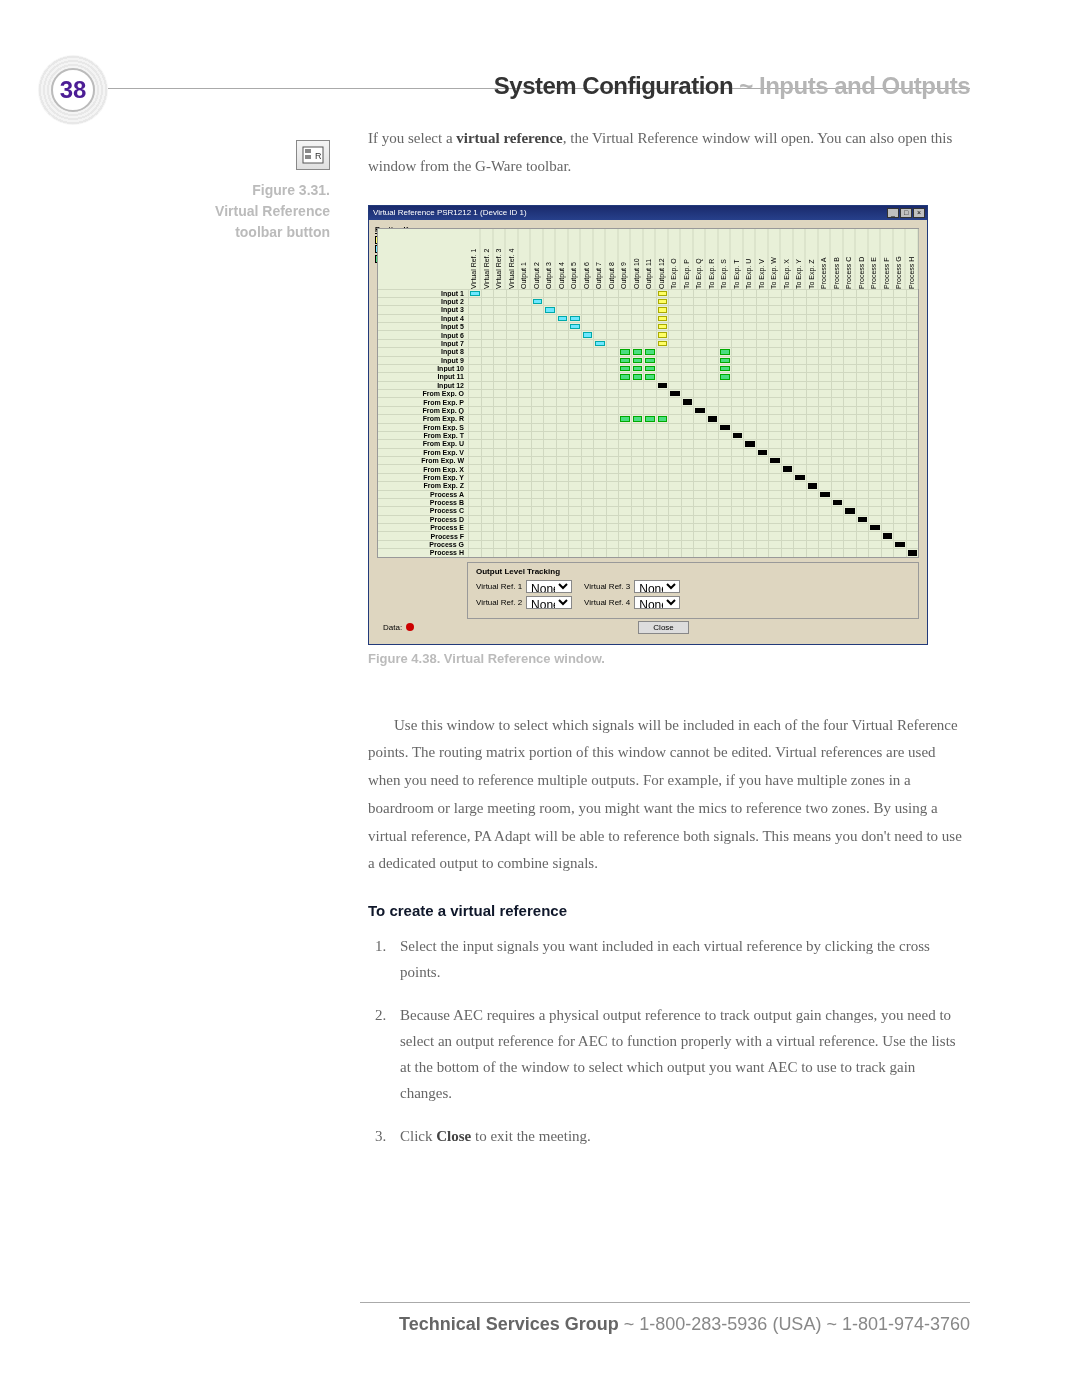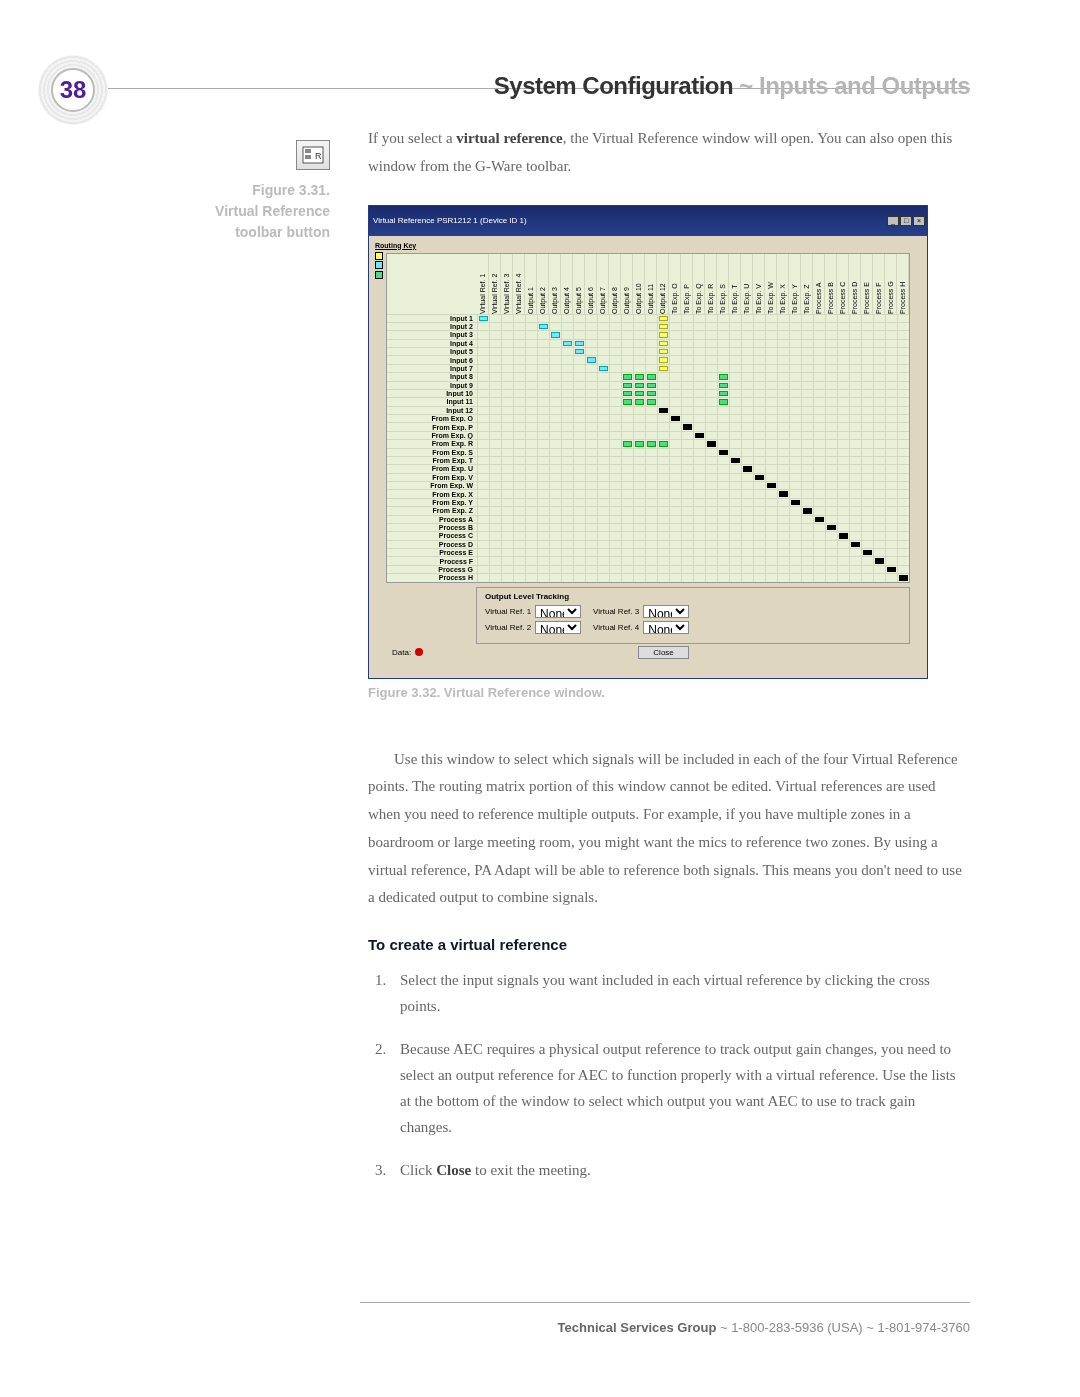--- a/index.html
+++ b/index.html
@@ -106,32 +106,32 @@
 
   
   .vr-window {
     width: 560px;
     border: 1px solid #223a7a;
     background: #ded6c0;
     font-family: Tahoma, Arial, sans-serif;
     font-size: 8px;
   }
   .vr-titlebar {
-    height: 30px;
+    height: 14px;
     background: linear-gradient(#1a2a6c,#27408b);
     color: #fff;
     display:flex; align-items:center; justify-content:space-between;
     padding: 0 2px 0 4px;
     font-size: 8px;
   }
   .vr-titlebar .buttons span {
     display:inline-block; width:12px; height:10px; background:#c0c0c0;
     margin-left:1px; border:1px solid #333; font-size:7px; text-align:center; line-height:8px; color:#000;
   }
-  .vr-body { position:relative; padding:17px; }
+  .vr-body { position:relative; padding:8px; }
   .routing-key {
     position:absolute; left:6px; top:6px;
     background:#ded6c0; border:none;
     font-size:7px; line-height:1.2; font-weight:bold; color:#000;
     width: 68px;
   }
   .routing-key .title { text-decoration: underline; margin-bottom:2px;}
   .routing-key .row { display:flex; align-items:center; gap:3px; margin-bottom:1px;}
   .sw { width:8px; height:8px; border:1px solid #000; flex-shrink:0;}
   .sw.yellow{background:#ffff66;}
@@ -210,21 +210,21 @@
   }
   .steps { list-style: decimal; padding-left: 22px; }
   .steps li { font-size:15px; line-height:1.75; color:#666; margin-bottom:16px; padding-left:10px;}
   .steps li .bold{font-weight:700;color:#444;}
 
   .footer-rule{
     position:absolute; left:360px; right:110px; bottom:94px; height:1px; background:#aaa;
   }
   .footer-text{
     position:absolute; right:110px; bottom:62px;
-    font-family: Arial, sans-serif; font-size:13px; color:#888;
+    font-family: Arial, sans-serif; font-size:18px; color:#888;
   }
   .footer-text .bold{font-weight:700; color:#666;}
 </style>
 </head>
 <body>
 
 <div class="page-number-badge">
   <div class="page-number-inner">38</div>
 </div>
 <div class="header-rule"></div>
@@ -1640,21 +1640,21 @@
               </div>
           </div>
         </div>
         <div class="data-row">
           <span><span>Data:</span><span class="led"></span></span>
           <button class="close-btn">Close</button>
           <span></span>
         </div>
       </div>
     </div>
-    <div class="fig-caption">Figure 3.32. Virtual Reference window.</div>
+    <div class="fig-caption">Figure 4.38. Virtual Reference window.</div>
   </div>
 
   <p class="main-para">Use this window to select which signals will be included in each of the four Virtual Reference points. The routing matrix portion of this window cannot be edited. Virtual references are used when you need to reference multiple outputs. For example, if you have multiple zones in a boardroom or large meeting room, you might want the mics to reference two zones. By using a virtual reference, PA Adapt will be able to reference both signals. This means you don't need to use a dedicated output to combine signals.</p>
 
   <div class="subhead">To create a virtual reference</div>
 
   <ol class="steps">
     <li><span>Select the input signals you want included in each virtual reference by clicking the cross points.</span></li>
     <li><span>Because AEC requires a physical output reference to track output gain changes, you need to select an output reference for AEC to function properly with a virtual reference. Use the lists at the bottom of the window to select which output you want AEC to use to track gain changes.</span></li>
     <li><span>Click </span><span class="bold">Close</span><span> to exit the meeting.</span></li>

